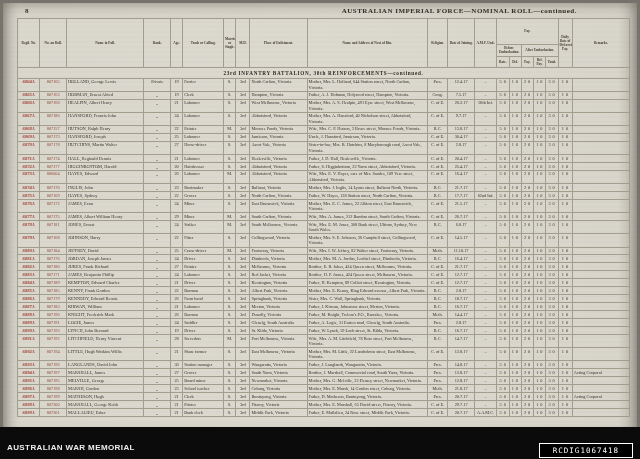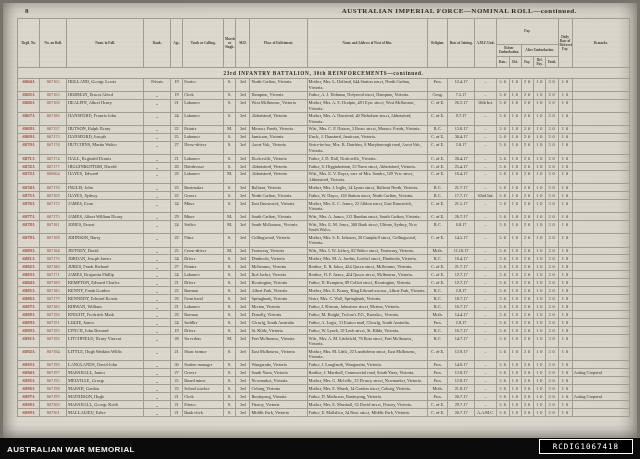--- a/index.html
+++ b/index.html
@@ -44,21 +44,21 @@
   }
   .c-red{color:#a23b2e;font-style:italic;font-weight:bold;text-align:center;font-size:4.6px;}
   .c-red2{color:#94473a;text-align:center;}
   .c-name{white-space:nowrap;font-size:4.4px;}
   .c-ctr{text-align:center;}
   .c-pay{text-align:center;letter-spacing:.4px;}
   .c-left{text-align:left;}
   
   .footer-bar{
     position:absolute;left:0;right:0;bottom:0;height:21px;background:#0b0b0b;
-    display:flex;align-items:flex-end;justify-content:space-between;padding:5px 7px;
+    display:flex;align-items:flex-start;justify-content:space-between;padding:16px 7px;
     box-sizing:border-box;
   }
   .brand{font:bold 8px "Liberation Sans",sans-serif;color:#ececec;letter-spacing:.4px;}
   .refbox{
     font:7.5px "DejaVu Sans Mono",monospace;color:#fff;border:1px solid #ffffff;
     padding:2px 13px;letter-spacing:1px;background:#000;
   }
 </style>
 </head>
 <body>

